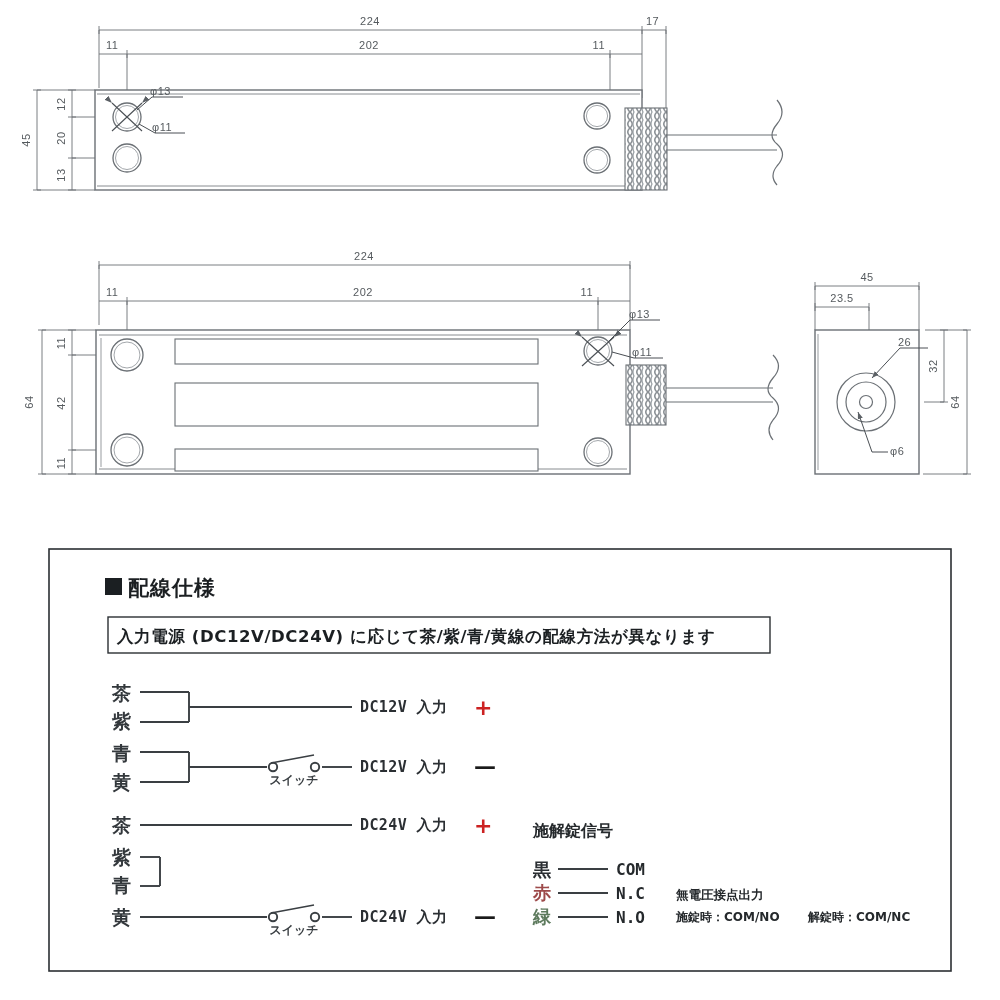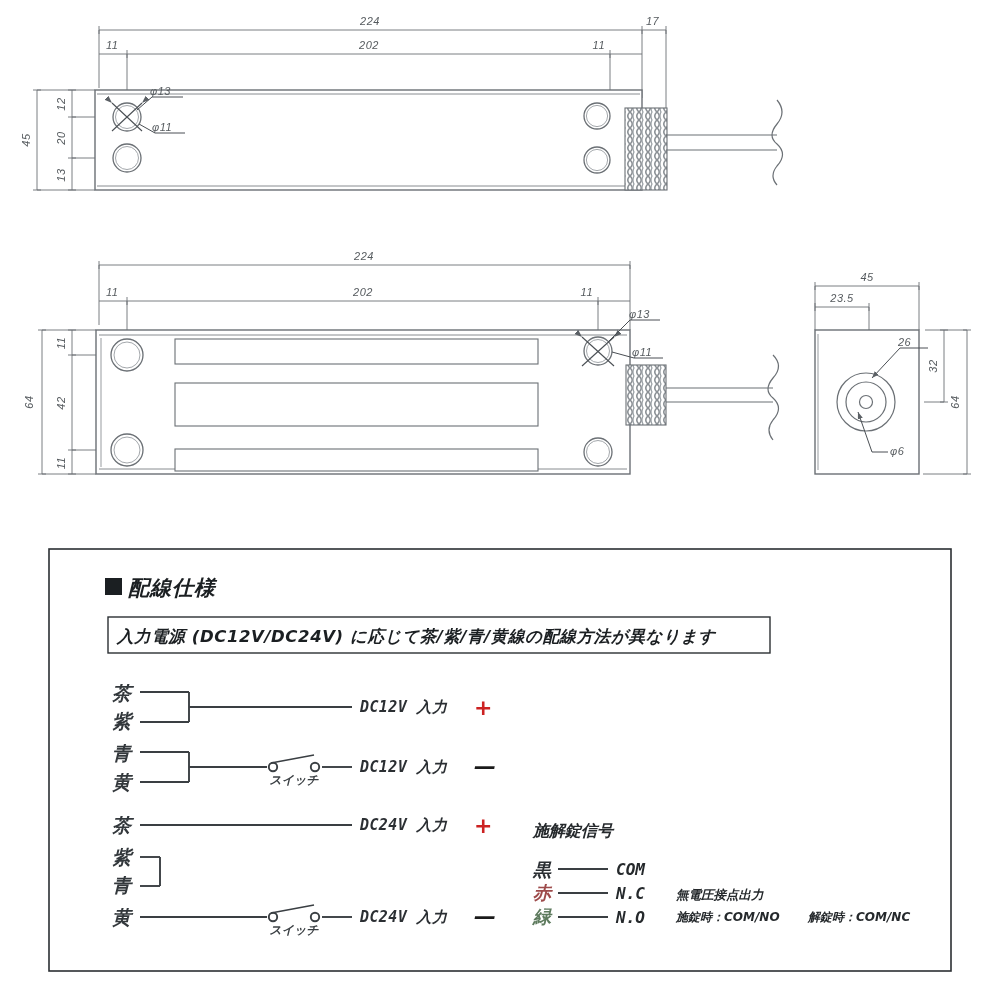--- a/index.html
+++ b/index.html
@@ -7,21 +7,21 @@
     margin: 0; padding: 0;
     background: #ffffff;
   }
   body {
     width: 1000px; height: 1000px;
     position: relative;
     font-family: "Liberation Sans", sans-serif;
     color: #2b2b2b;
     overflow: hidden;
   }
-  #sheet { position: absolute; inset: 0; font-style: italic; }
+  #sheet { position: absolute; inset: 0; }
   svg { display: block; }
   .dimtxt {
     font-family: "Liberation Sans", sans-serif;
     font-size: 11px;
     fill: #555a5e;
     letter-spacing: 0.5px;
   }
   .wirelabel {
     font-family: "DejaVu Sans", sans-serif;
     font-size: 19px;

